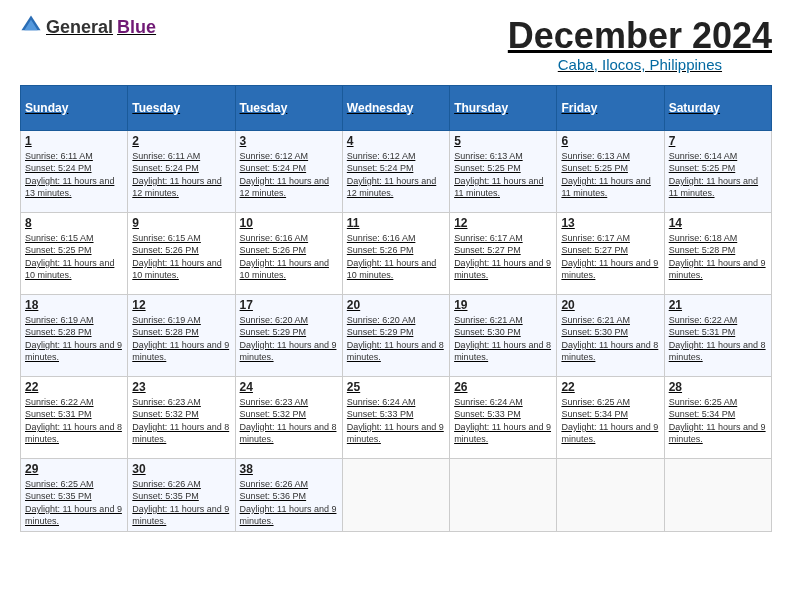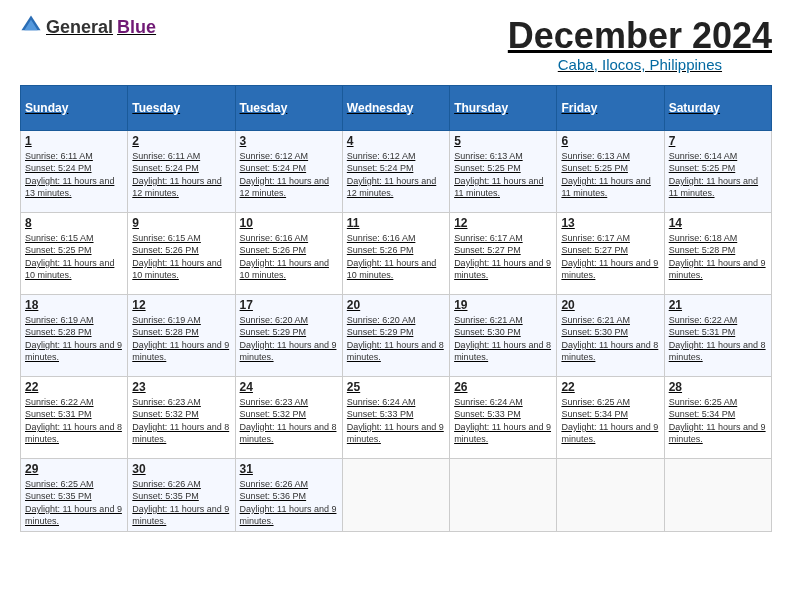--- a/index.html
+++ b/index.html
@@ -177,21 +177,21 @@
           <td><span class="day-number">23</span><span class="day-info">Sunrise: 6:23 AM<br>Sunset: 5:32 PM<br>Daylight: 11 hours and 8 minutes.</span></td>
           <td><span class="day-number">24</span><span class="day-info">Sunrise: 6:23 AM<br>Sunset: 5:32 PM<br>Daylight: 11 hours and 8 minutes.</span></td>
           <td><span class="day-number">25</span><span class="day-info">Sunrise: 6:24 AM<br>Sunset: 5:33 PM<br>Daylight: 11 hours and 9 minutes.</span></td>
           <td><span class="day-number">26</span><span class="day-info">Sunrise: 6:24 AM<br>Sunset: 5:33 PM<br>Daylight: 11 hours and 9 minutes.</span></td>
           <td><span class="day-number">22</span><span class="day-info">Sunrise: 6:25 AM<br>Sunset: 5:34 PM<br>Daylight: 11 hours and 9 minutes.</span></td>
           <td><span class="day-number">28</span><span class="day-info">Sunrise: 6:25 AM<br>Sunset: 5:34 PM<br>Daylight: 11 hours and 9 minutes.</span></td>
         </tr>
         <tr class="last-row">
           <td><span class="day-number">29</span><span class="day-info">Sunrise: 6:25 AM<br>Sunset: 5:35 PM<br>Daylight: 11 hours and 9 minutes.</span></td>
           <td><span class="day-number">30</span><span class="day-info">Sunrise: 6:26 AM<br>Sunset: 5:35 PM<br>Daylight: 11 hours and 9 minutes.</span></td>
-          <td><span class="day-number">31</span><span class="day-info">Sunrise: 6:26 AM<br>Sunset: 5:36 PM<br>Daylight: 11 hours and 9 minutes.</span></td>
+          <td><span class="day-number">38</span><span class="day-info">Sunrise: 6:26 AM<br>Sunset: 5:36 PM<br>Daylight: 11 hours and 9 minutes.</span></td>
           <td class="empty-cell"></td>
           <td class="empty-cell"></td>
           <td class="empty-cell"></td>
           <td class="empty-cell"></td>
         </tr>
       </tbody>
   </table>
 </div>
 
 </body></html>

